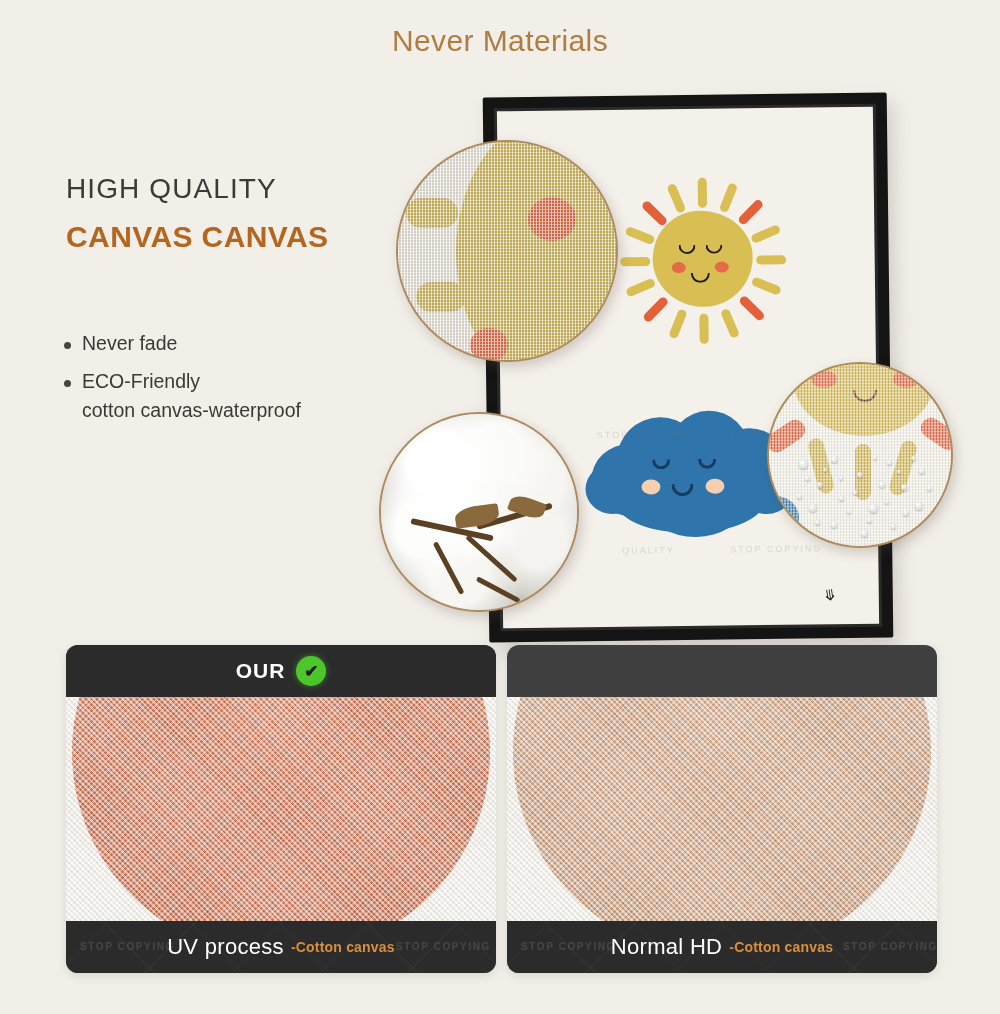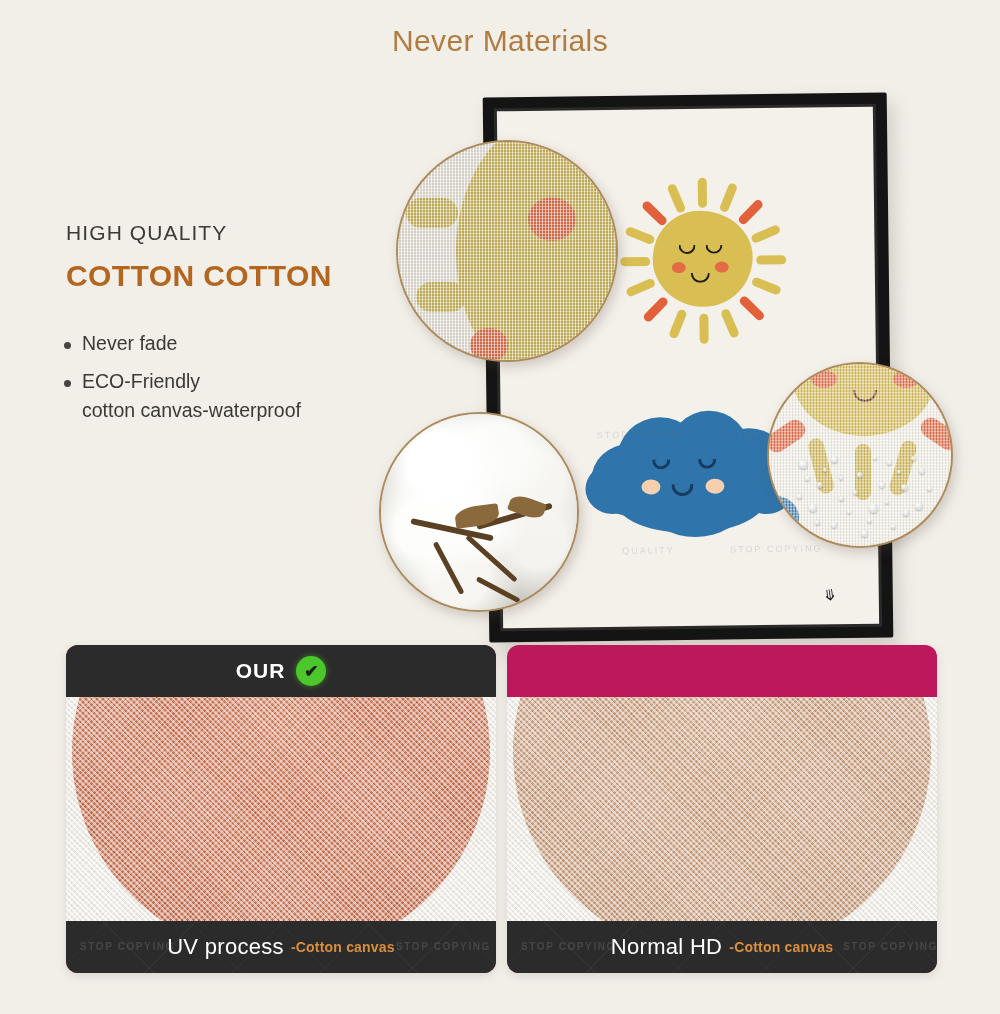--- a/index.html
+++ b/index.html
@@ -28,26 +28,25 @@
   }
 
   
   .text-block {
     position: absolute;
     left: 66px;
     top: 172px;
     width: 340px;
   }
   .kicker {
-    font-size: 21px;
+    font-size: 28px;
     font-weight: 300;
     letter-spacing: 1.1px;
     color: #3c3a37;
     line-height: 1.2;
-    margin-top: 48px;
   }
   .headline {
     margin-top: 14px;
     font-size: 30px;
     font-weight: bold;
     letter-spacing: 0.4px;
     color: #b4661f;
     line-height: 1.15;
   }
 
@@ -401,21 +400,21 @@
   }
 
   
   .compare-panel {
     position: absolute;
     top: 645px;
     width: 430px;
     height: 328px;
     border-radius: 12px;
     overflow: hidden;
-    background: #be185d;
+    background: #404040;
     box-shadow: 0 3px 10px rgba(90,80,70,0.16);
   }
   #panel-our   { left: 66px; }
   #panel-other { left: 507px; }
 
   .panel-header {
     position: absolute;
     top: 0; left: 0;
     width: 100%;
     height: 52px;
@@ -540,21 +539,21 @@
       repeating-linear-gradient(-45deg, rgba(255,255,255,0.035) 0 1px, rgba(0,0,0,0) 1px 62px);
   }
 </style>
 </head>
 <body>
 
 <div class="page-title">Never Materials</div>
 
 <div class="text-block">
   <div class="kicker">HIGH QUALITY</div>
-  <div class="headline">COTTON COTTON</div>
+  <div class="headline">CANVAS CANVAS</div>
 </div>
 
 <ul class="bullets">
   <li>
     <span class="dot"></span>
     <span>Never fade</span>
   </li>
   <li>
     <span class="dot"></span>
     <span>ECO-Friendly</span>

